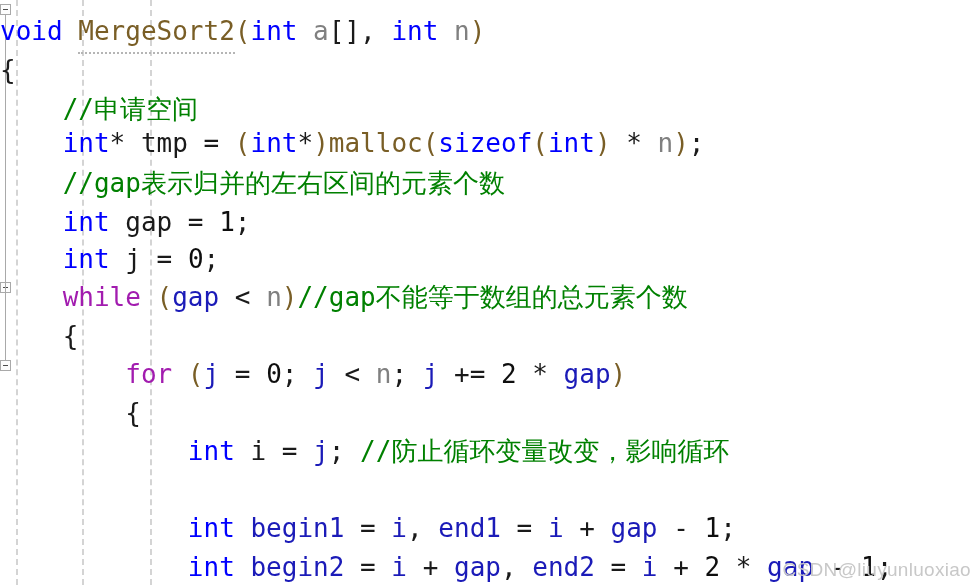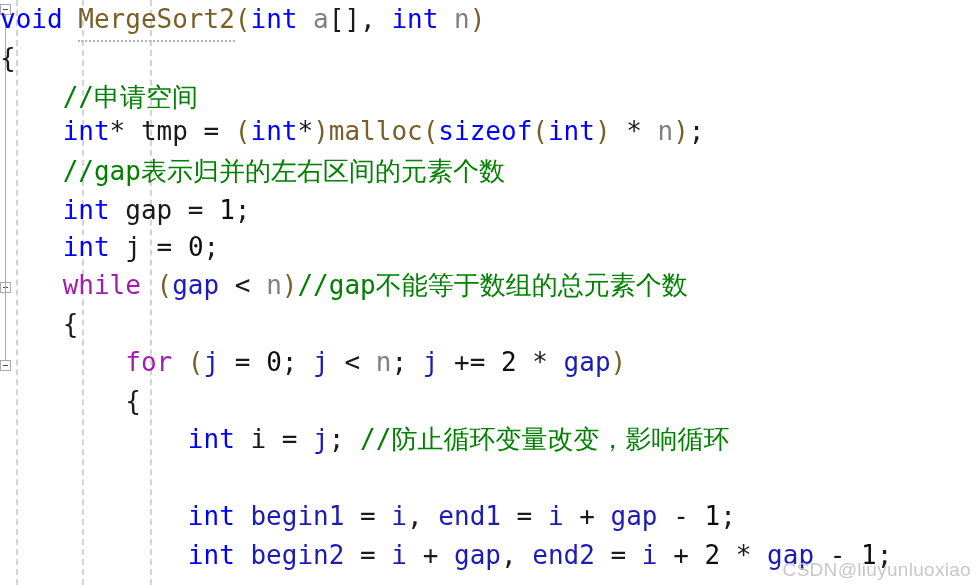--- a/index.html
+++ b/index.html
@@ -66,20 +66,21 @@
     font-size: 26px;
     line-height: 39px;
     white-space: pre;
   }
   .line {
     position: absolute;
     left: 0;
     width: 979px;
     height: 39px;
     white-space: pre;
+    margin-top: 12px;
   }
   .code-text { display: inline-block; }
 
   
   .t-kw      { color: #0000ff; }
   .t-ctl     { color: #a21caf; }
   .t-cmt     { color: #008000; }
   .t-fn      { color: #795e26; }
   .t-plain   { color: #1a1a1a; }
   .t-param   { color: #808080; }

